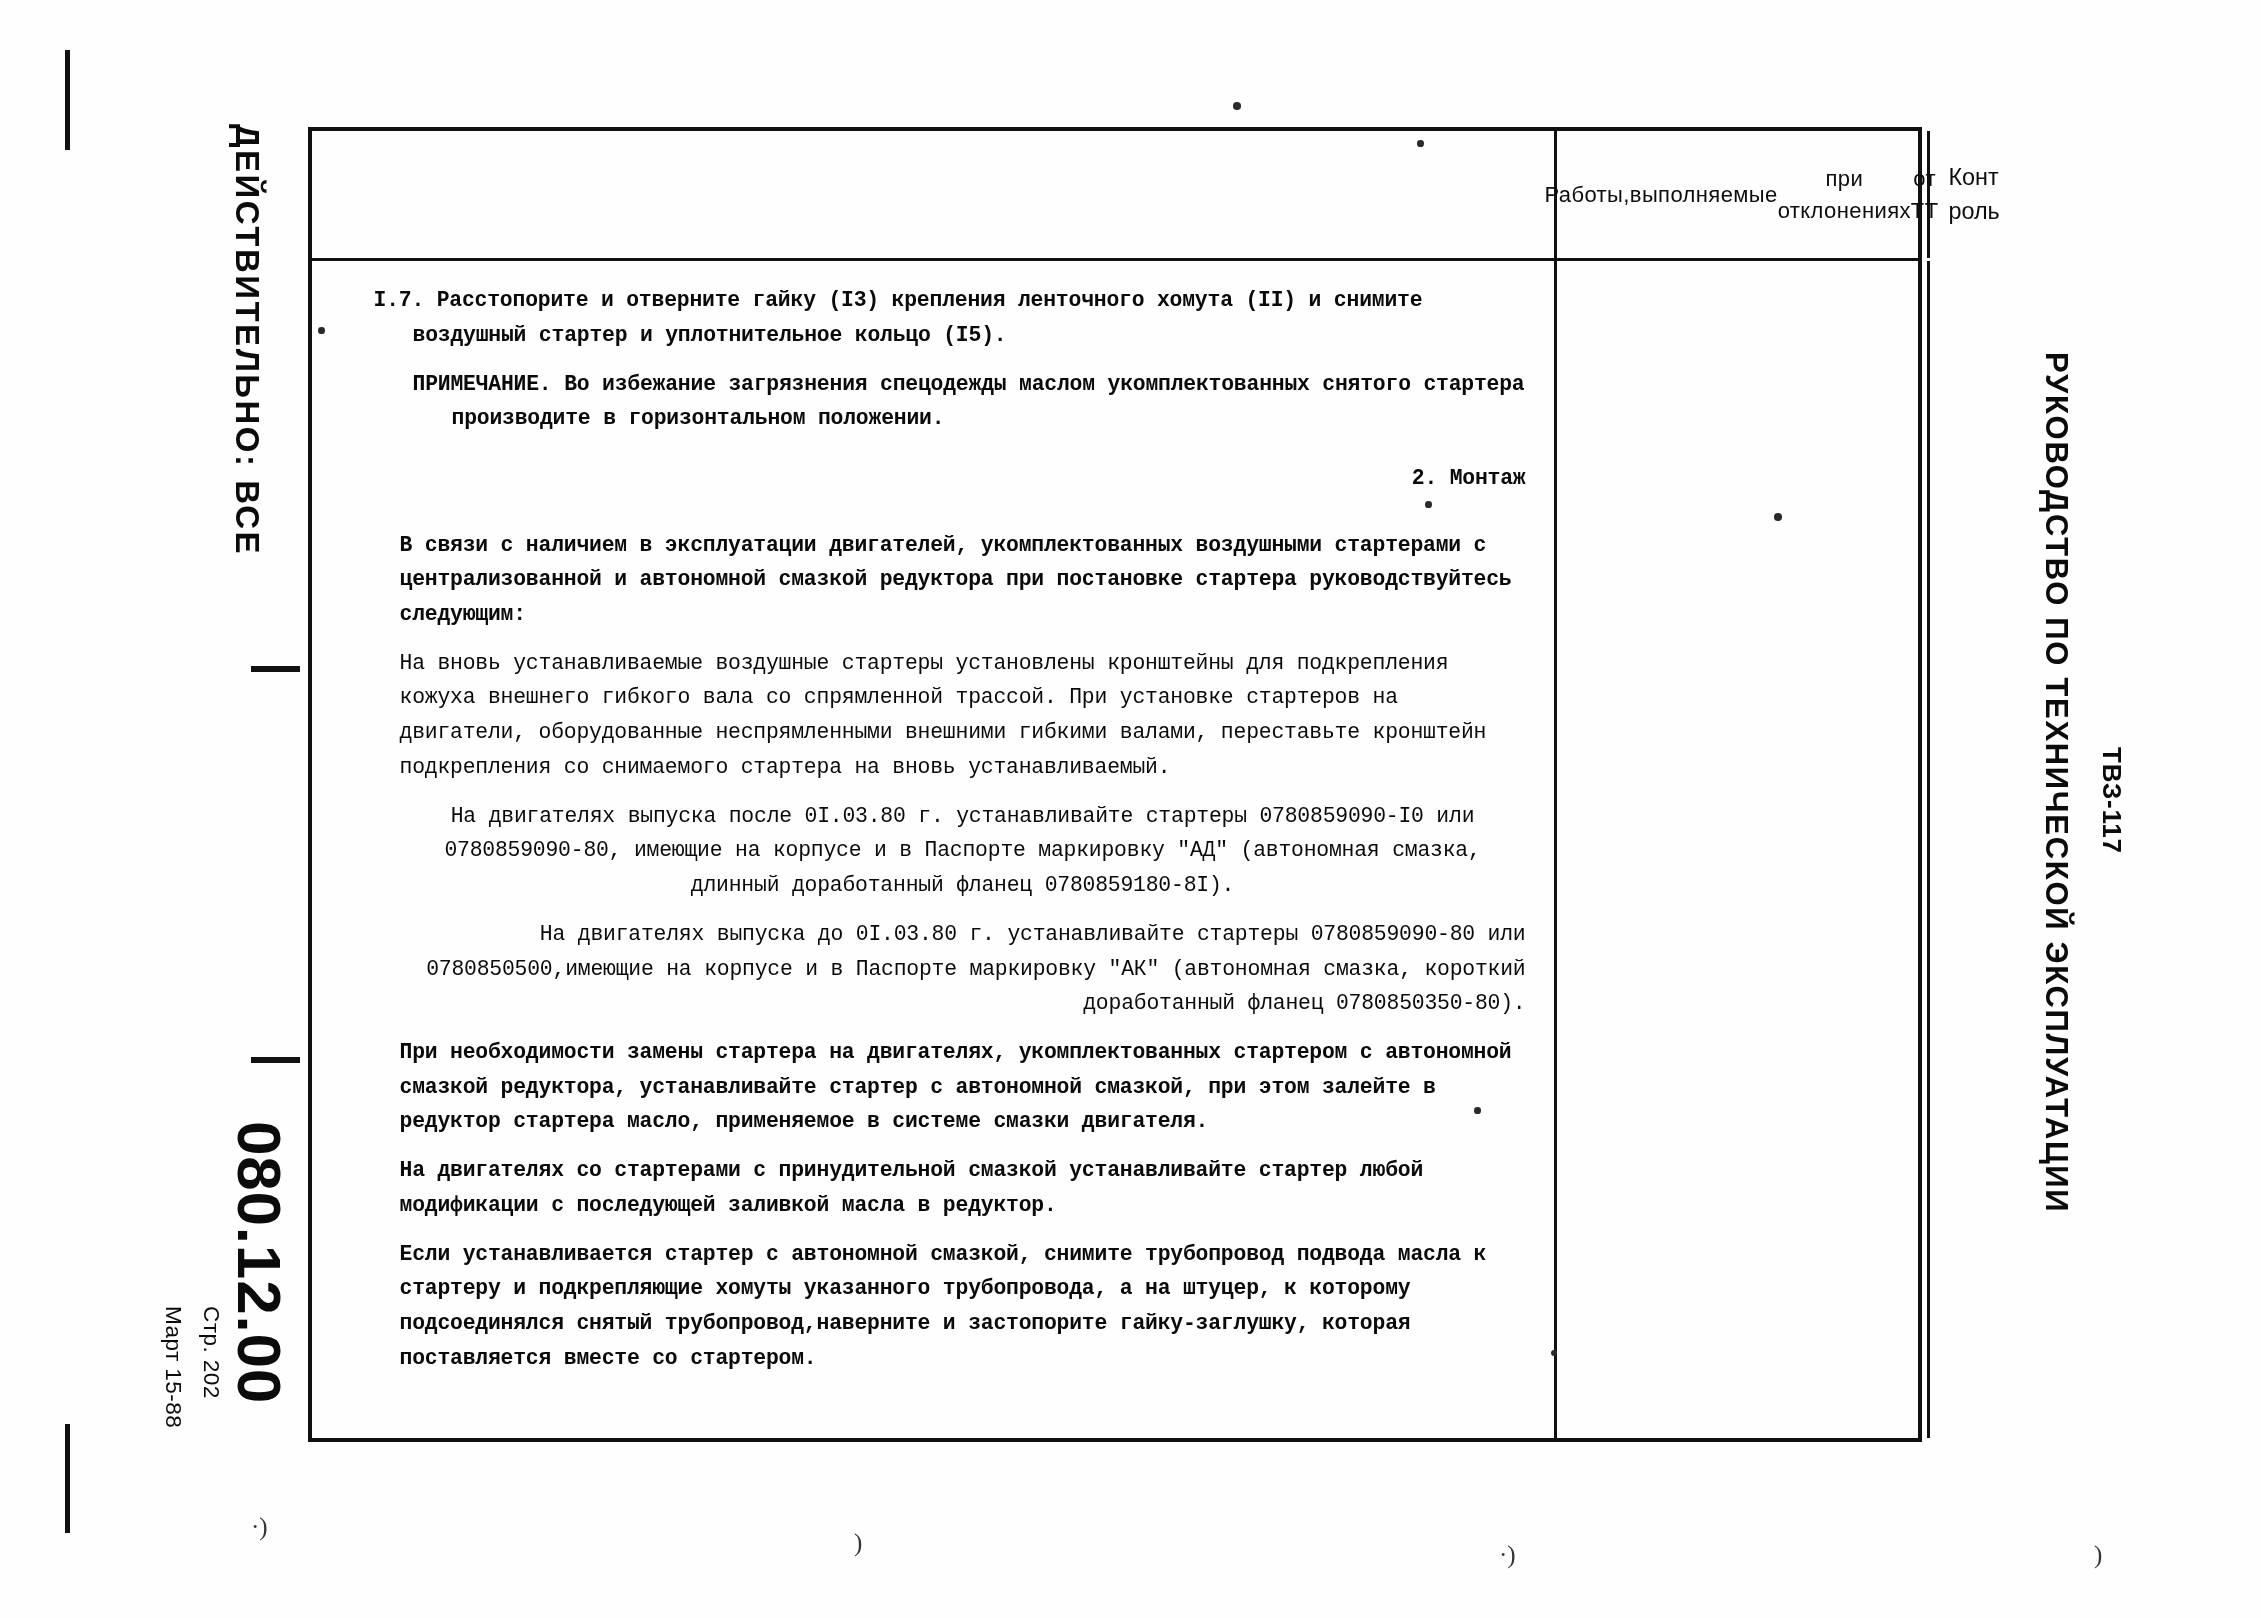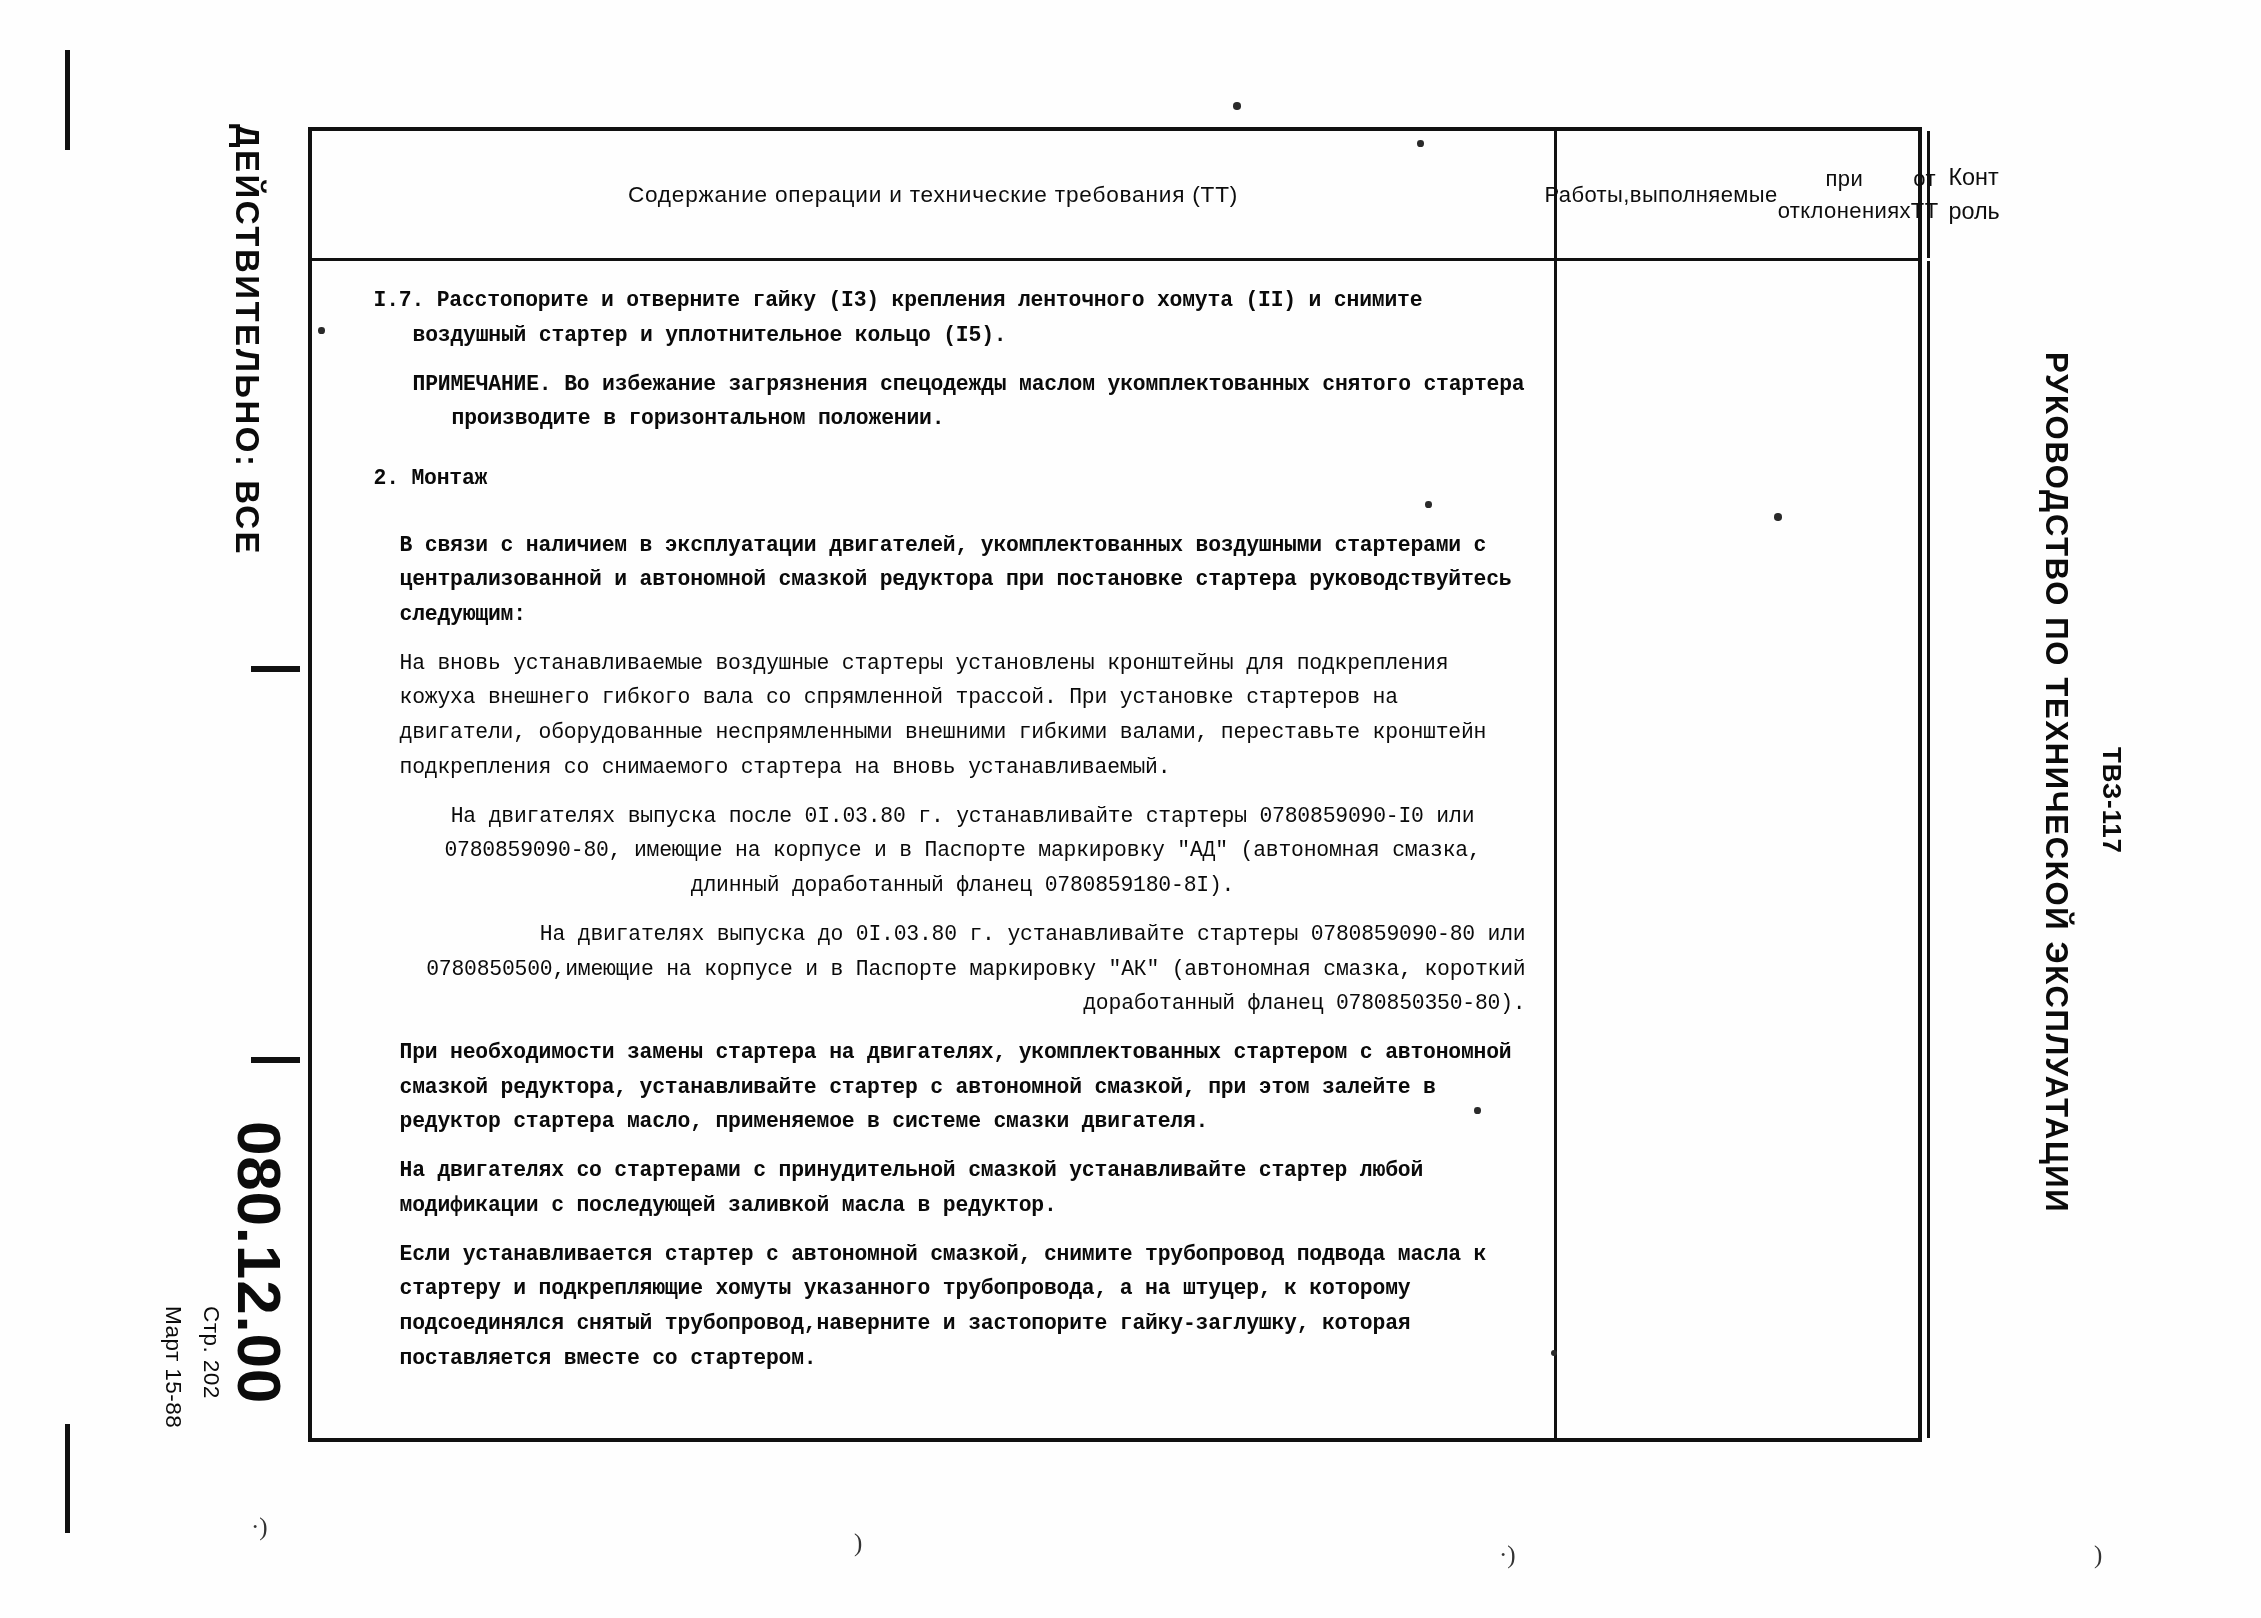--- a/index.html
+++ b/index.html
@@ -210,21 +210,21 @@
     white-space: pre-wrap;
     font-weight: 700;
   }
   .tw-light {
     font-weight: 400;
   }
   .blk { margin-bottom: 14.2px; }
   .blk:last-child { margin-bottom: 0; }
   .ind-hang { padding-left: 72px; text-indent: -39px; }
   .gap-lg { margin-bottom: 25px; }
-  .gap-xl { margin-bottom: 32px; }
+  .gap-xl { margin-bottom: 32px; text-align: right; }
 
   
   .speck {
     position: absolute;
     background: #2a2a2a;
     border-radius: 50%;
   }
   .paren {
     position: absolute;
     color: #333;
@@ -254,21 +254,20 @@
   <div class="vtext" id="manual-title">РУКОВОДСТВО ПО ТЕХНИЧЕСКОЙ ЭКСПЛУАТАЦИИ</div>
 
   <div class="vtext" id="engine-model">ТВЗ-117</div>
 
   <div id="doc-table">
 
     <div id="table-header-row">
       <div class="col-div" id="div-1"></div>
       <div class="col-div" id="div-2"></div>
 
-      <div class="hdr-cell" id="hdr-operation">Содержание операции и технические требования (ТТ)</div>
 
       <div class="hdr-cell" id="hdr-deviation">
         <span>Работы,</span>
         <span>выполняемые</span>
         <span>при отклонениях</span>
         <span>от ТТ</span>
       </div>
 
       <div class="hdr-cell" id="hdr-control">
         <span>Конт</span>

